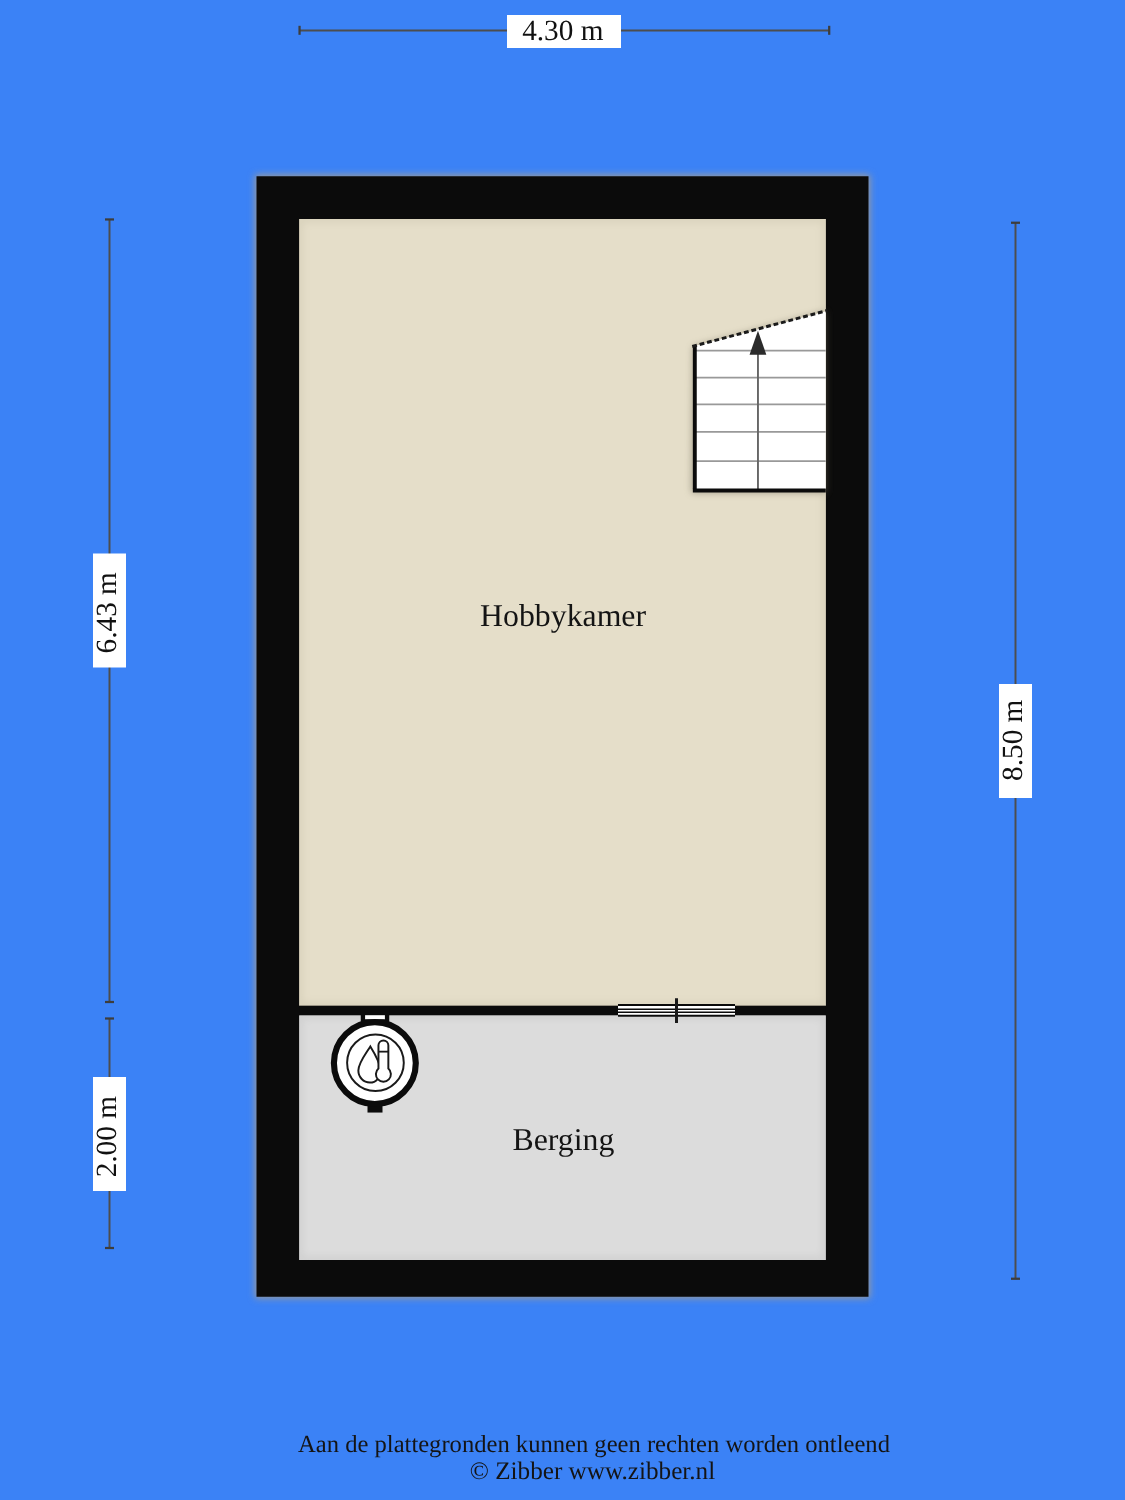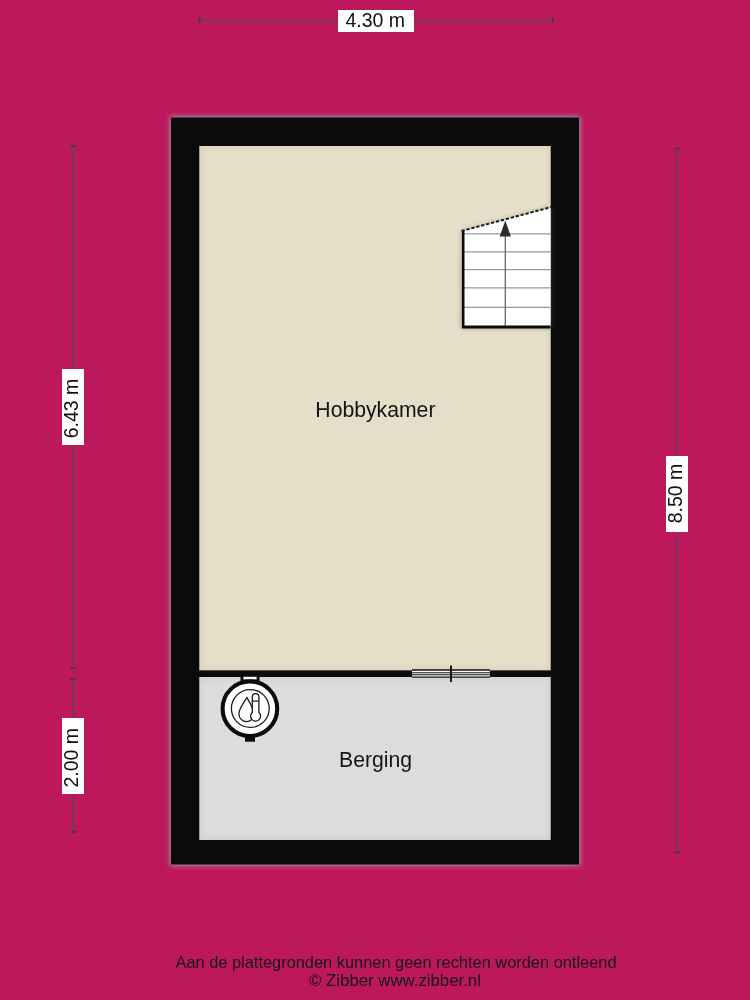--- a/index.html
+++ b/index.html
@@ -1,17 +1,17 @@
 <!DOCTYPE html>
 <html><head>
 <meta charset="utf-8">
 <style>
   html,body{margin:0;padding:0;background:#ffffff;}
-  #page{width:750px;height:1000px;position:relative;background:#be185d;
-        font-family:Liberation Sans, sans-serif;}
+  #page{width:750px;height:1000px;position:relative;background:#3b82f6;
+        font-family:Liberation Serif, serif;}
   svg{position:absolute;left:0;top:0;}
 </style>
 </head>
 <body>
 <div id="page">
 <svg width="750" height="1000" viewBox="0 0 750 1000">
   <defs>
     <filter id="softblur" x="-20%" y="-20%" width="140%" height="140%">
       <feGaussianBlur stdDeviation="2.4"></feGaussianBlur>
     </filter>

